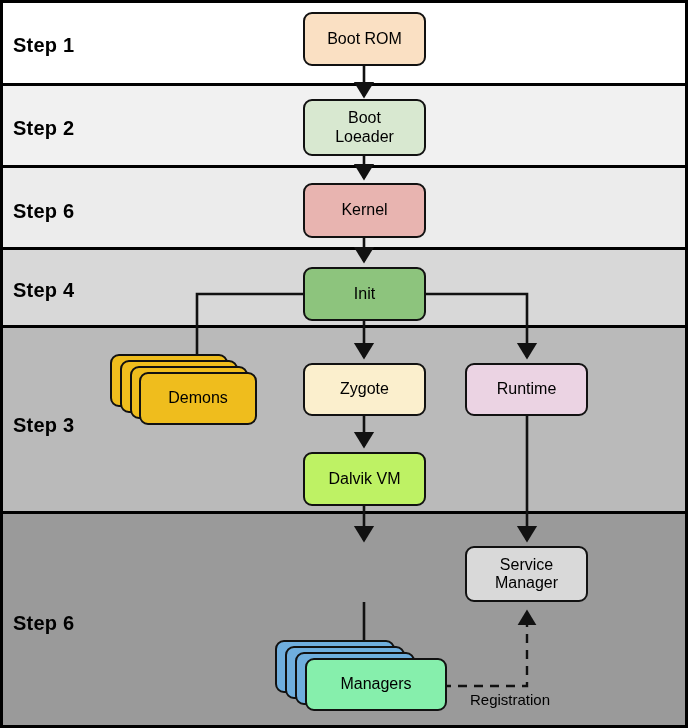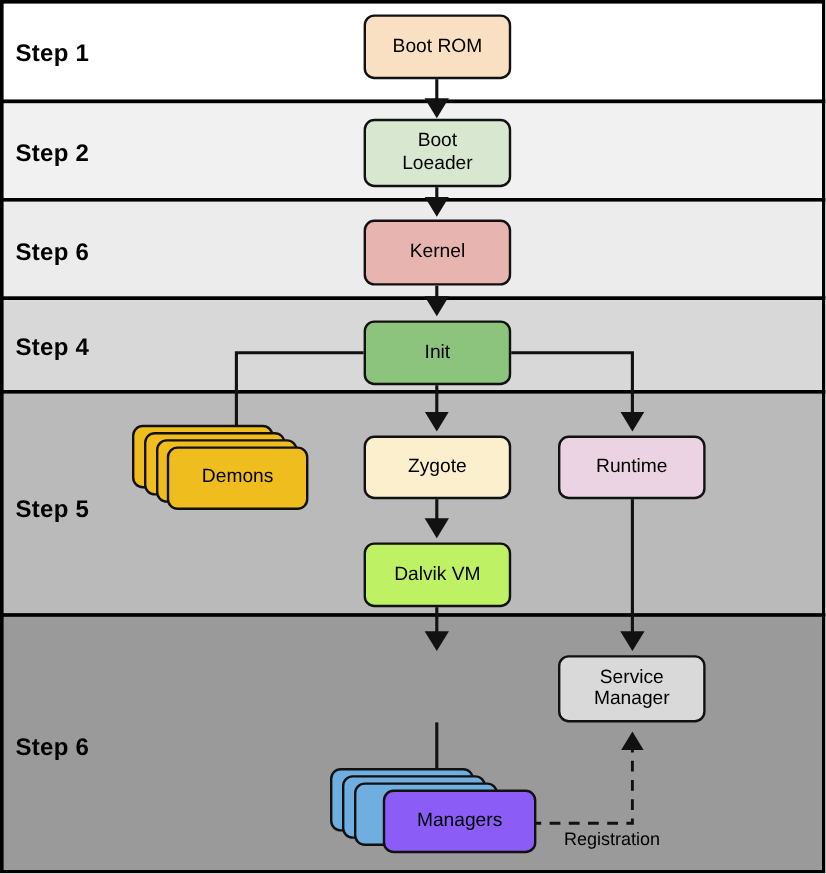--- a/index.html
+++ b/index.html
@@ -38,21 +38,21 @@
   </div>
   <div class="band" style="top:325px;height:189px;background:#bababa;">
   </div>
   <div class="band" style="top:511px;height:217px;background:#9a9a9a;border-bottom:none;">
   </div>
 
   <div class="band-label" style="top:34px;">Step 1</div>
   <div class="band-label" style="top:117px;">Step 2</div>
   <div class="band-label" style="top:200px;">Step 6</div>
   <div class="band-label" style="top:279px;">Step 4</div>
-  <div class="band-label" style="top:414px;">Step 5</div>
+  <div class="band-label" style="top:414px;">Step 3</div>
   <div class="band-label" style="top:612px;">Step 6</div>
 
   <svg id="wires" viewBox="0 0 688 728">
     <defs>
       <marker id="ah" markerWidth="9" markerHeight="9" refX="5.4" refY="4.5" orient="auto" markerUnits="strokeWidth">
         <path d="M0,0.6 L6.4,4.5 L0,8.4 z" fill="#111"></path>
       </marker>
     </defs>
     <g stroke="#111" stroke-width="2.6" fill="none">
 
@@ -107,19 +107,19 @@
 
 
   <div class="node" style="left:465px;top:546px;width:123px;height:56px;background:#d9d9d9;
               white-space:pre-line;">Service
 Manager</div>
 
   <div class="stackwrap" style="left:275px;top:640px;width:155px;height:80px;">
     <div class="shadowcard" style="left:0px;top:0px;width:120px;height:53px;background:#6faede;"></div>
     <div class="shadowcard" style="left:10px;top:6px;width:120px;height:53px;background:#6faede;"></div>
     <div class="shadowcard" style="left:20px;top:12px;width:120px;height:53px;background:#6faede;"></div>
-    <div class="node" style="left:44px;top:18px;width:128px;height:53px;background:#8b5cf6;">Managers</div>
+    <div class="node" style="left:30px;top:18px;width:142px;height:53px;background:#86efac;">Managers</div>
   </div>
 
   <div class="reglabel" style="left:470px;top:691px;">Registration</div>
 
   <div id="frame"></div>
 </div>
 
 </body></html>

